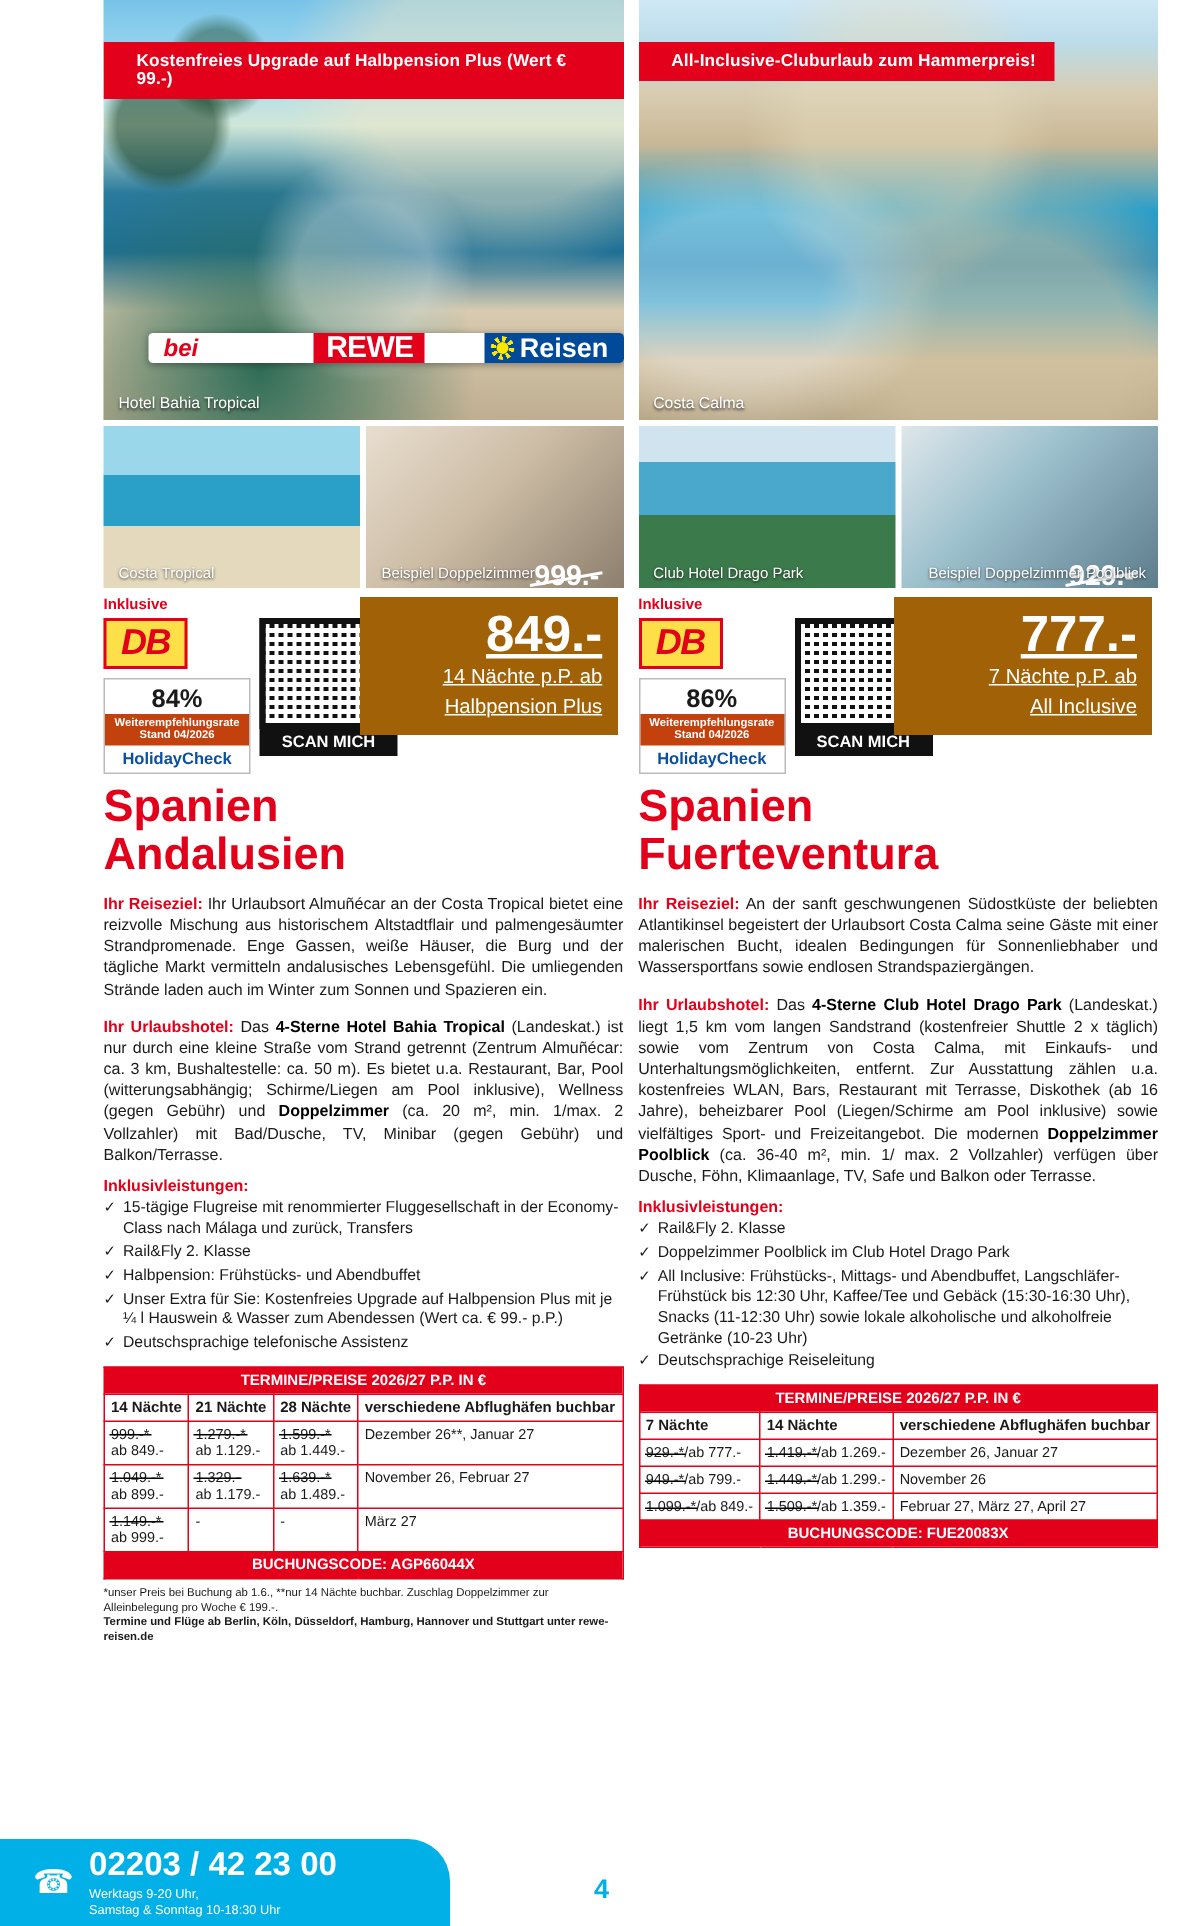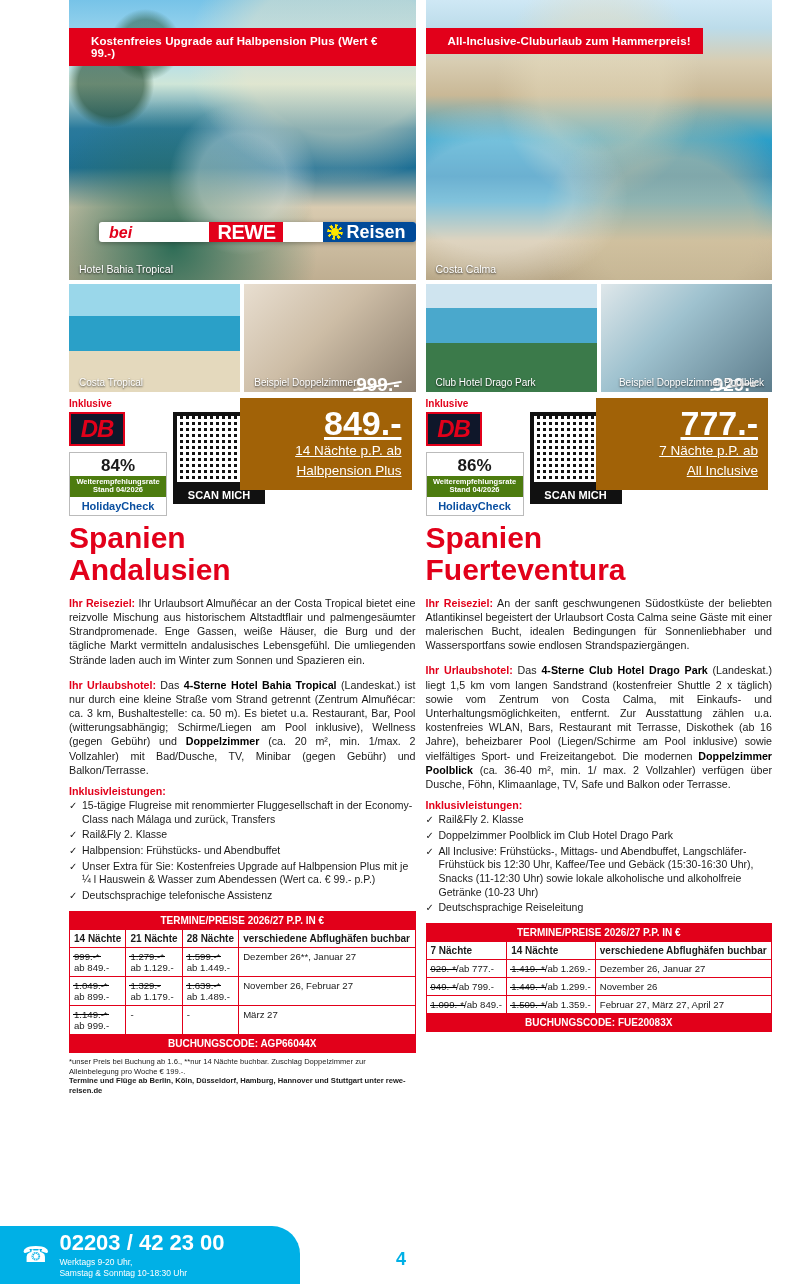--- a/index.html
+++ b/index.html
@@ -103,30 +103,30 @@
   .t-pool  { flex:1; background:linear-gradient(to bottom,#cfe4ef 0 22%, #4aa8cc 22% 55%, #3b7a4a 55% 100%); }
   .t-room2 { flex:1; background:linear-gradient(135deg,#dfe7ea 0%, #9fc2cf 40%, #5d7d8c 100%); }
 
   
   .pricebar { position:relative; margin-top:6px; height:120px; }
   .inklusive {
     position:absolute; left:0; top:0; font-size:10px; color:#e2001a; font-weight:bold;
   }
   .db-logo {
     position:absolute; left:0; top:14px;
-    width:56px; height:34px; background:#0f172a; border:2px solid #e2001a;
+    width:56px; height:34px; background:#fde047; border:2px solid #e2001a;
     color:#e2001a; font-weight:bold; font-size:24px; font-style:italic;
     display:flex; align-items:center; justify-content:center; letter-spacing:-1px;
   }
   .hc-box {
     position:absolute; left:0; top:54px; width:98px; border:1px solid #bbb; background:#fff;
     text-align:center; font-size:8px; line-height:1.15;
   }
   .hc-pct { font-size:17px; font-weight:bold; color:#1a1a1a; padding-top:3px; }
-  .hc-sub { background:#4d7c0f; color:#fff; font-size:7.5px; padding:2px 1px; font-weight:bold;}
+  .hc-sub { background:#c2410c; color:#fff; font-size:7.5px; padding:2px 1px; font-weight:bold;}
   .hc-name { color:#0a4fa0; font-weight:bold; font-size:11px; padding:3px 0; }
 
   .qr-box {
     position:absolute; left:104px; top:14px; width:92px;
   }
   .qr {
     width:92px; height:74px; background:#111;
     background-image:
       repeating-linear-gradient(0deg,#fff 0 3px, transparent 3px 6px),
       repeating-linear-gradient(90deg,#fff 0 3px, transparent 3px 6px);

